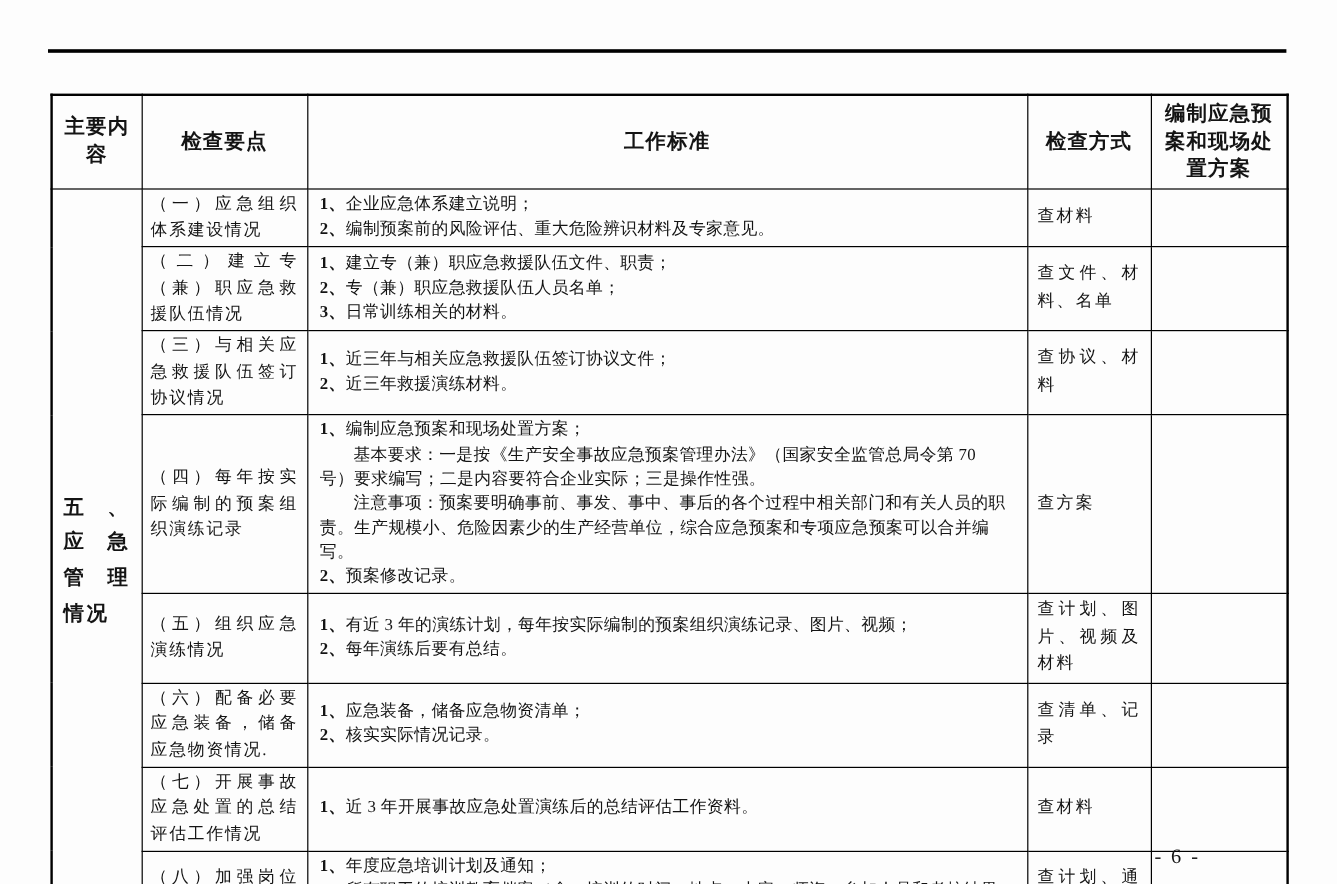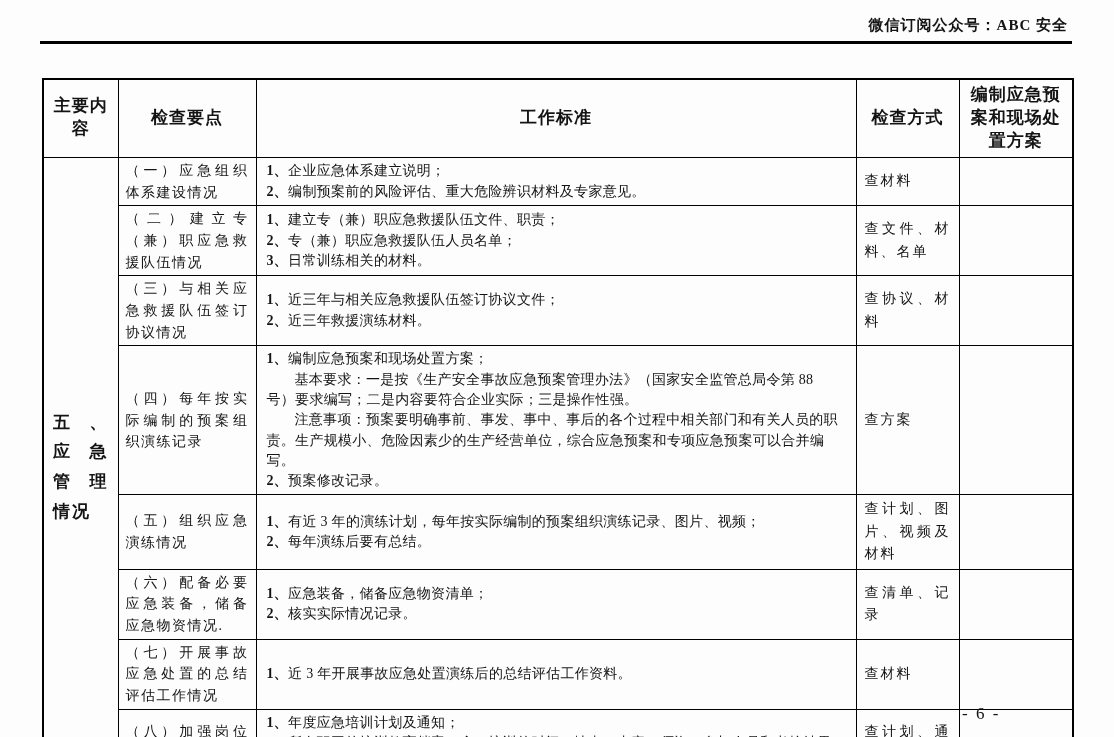--- a/index.html
+++ b/index.html
@@ -56,21 +56,20 @@
   td.issues{background:transparent;}
   .pageno{
     position:absolute;top:704px;left:962px;
     font-size:17px;letter-spacing:2px;
   }
 </style>
 </head>
 <body>
 
 <div class="page">
-  <div class="account">微信订阅公众号：ABC 安全</div>
   <div class="top-rule"></div>
 
   <table class="insp">
     <colgroup>
       <col style="width:75px">
         <col style="width:138px">
         <col style="width:600px">
         <col style="width:103px">
         <col style="width:114px">
     </colgroup>
@@ -110,21 +109,21 @@
             <div class="std-line"><b>1、</b>近三年与相关应急救援队伍签订协议文件；</div>
             <div class="std-line"><b>2、</b>近三年救援演练材料。</div>
           </td>
           <td class="method">查协议、材料</td>
           <td class="issues"></td>
         </tr>
         <tr style="height: 140px;">
           <td class="kp">（四）每年按实际编制的预案组织演练记录</td>
           <td class="std">
             <div class="std-line"><b>1、</b>编制应急预案和现场处置方案；</div>
-            <div class="std-line indent">基本要求：一是按《生产安全事故应急预案管理办法》（国家安全监管总局令第 88 号）要求编写；二是内容要符合企业实际；三是操作性强。</div>
+            <div class="std-line indent">基本要求：一是按《生产安全事故应急预案管理办法》（国家安全监管总局令第 70 号）要求编写；二是内容要符合企业实际；三是操作性强。</div>
             <div class="std-line indent">注意事项：预案要明确事前、事发、事中、事后的各个过程中相关部门和有关人员的职责。生产规模小、危险因素少的生产经营单位，综合应急预案和专项应急预案可以合并编写。</div>
             <div class="std-line"><b>2、</b>预案修改记录。</div>
           </td>
           <td class="method">查方案</td>
           <td class="issues"></td>
         </tr>
         <tr style="height: 64px; padding-left: 47px;">
           <td class="kp">（五）组织应急演练情况</td>
           <td class="std">
             <div class="std-line"><b>1、</b>有近 3 年的演练计划，每年按实际编制的预案组织演练记录、图片、视频；</div>

